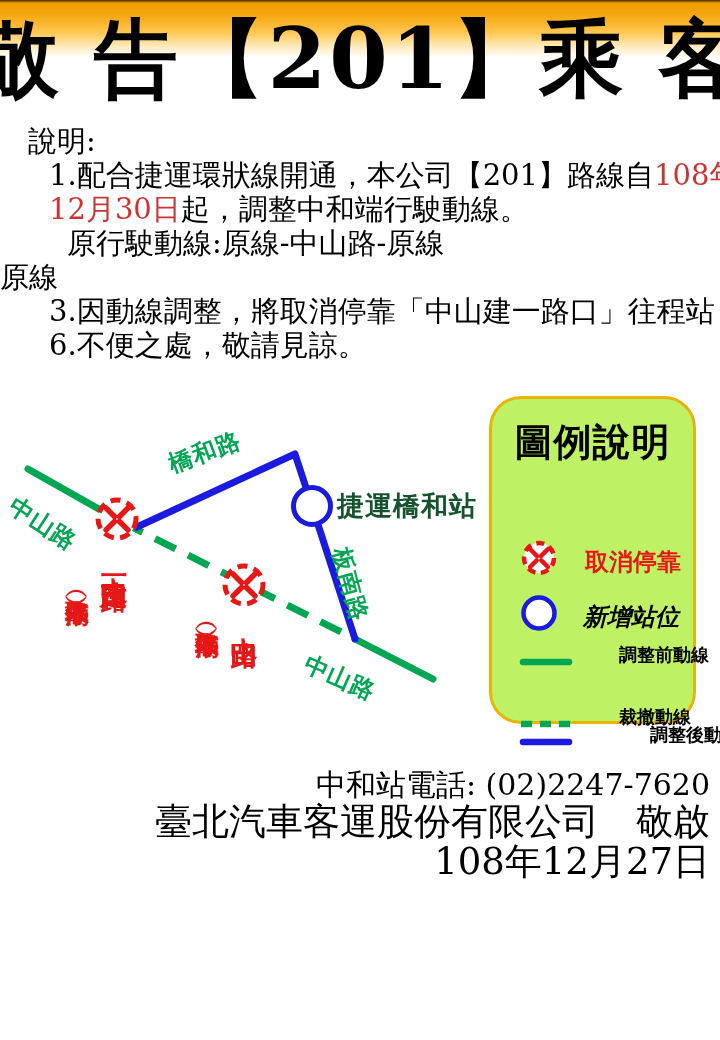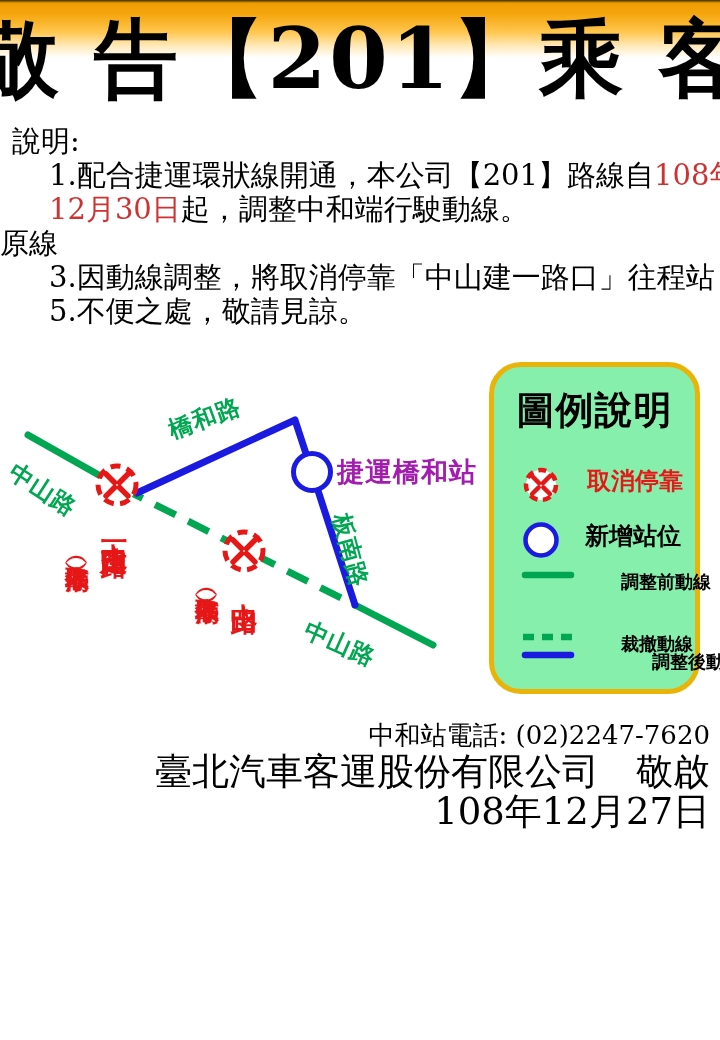--- a/index.html
+++ b/index.html
@@ -14,88 +14,89 @@
     background:linear-gradient(180deg,#3a2b00 0px,#ee9d02 3px,#f5a60d 14px,#ffc64f 32px,#ffe9ba 46px,#ffffff 58px,#ffffff 100%);
     display:flex;align-items:center;justify-content:center;
   }
   .banner-title{
     font-size:84px;font-weight:bold;line-height:1;letter-spacing:3px;
     white-space:nowrap;margin-top:6px;
   }
   
   .notice{margin-top:12px;font-size:29px;line-height:34px;}
   .nl{white-space:nowrap;}
-  .ind0{padding-left:12px;}
+  .ind0{padding-left:28px;}
   .ind1{padding-left:49px;}
   .ind2{padding-left:67px;}
   .ind3{}
   .red{color:#cd3333;}
   
   .map-section{position:relative;height:368px;margin-top:22px;}
   .map-svg{position:absolute;left:0;top:0;}
   .map-label{
     position:absolute;white-space:nowrap;font-weight:bold;
     font-family:"DejaVu Sans","Liberation Sans",sans-serif;
   }
   .green-label{color:#00a651;font-size:24px;letter-spacing:1px;}
-  .station-label{color:#a21caf;font-size:27px;letter-spacing:1px;}
+  .station-label{color:#14532d;font-size:27px;letter-spacing:1px;}
   .rot-zs-top{left:20px;top:106px;transform:rotate(33deg);transform-origin:0 0;}
   .rot-qiaohe{left:164px;top:66px;transform:rotate(-20deg);transform-origin:0 0;}
   .rot-bannan{left:356px;top:160px;transform:rotate(75deg);transform-origin:0 0;}
   .rot-zs-bottom{left:312px;top:264px;transform:rotate(24deg);transform-origin:0 0;}
   .mrt-pos{left:337px;top:104px;}
   .red-vert{
     position:absolute;writing-mode:vertical-rl;color:#e61717;font-weight:bold;
     font-family:"DejaVu Sans","Liberation Sans",sans-serif;white-space:nowrap;
   }
   .rv-name{font-size:27px;letter-spacing:2px;}
   .rv-note{font-size:24px;letter-spacing:0;}
   .rv1n{left:96px;top:172px;}
   .rv1p{left:61px;top:198px;}
   .rv2n{left:226px;top:232px;}
   .rv2p{left:191px;top:230px;}
   
   .legend{
     position:absolute;left:489px;top:12px;width:201px;height:322px;
-    border:5px solid #eab308;border-radius:32px;background:#86efac;
+    border:3px solid #eab308;border-radius:32px;background:#bef264;
   }
   .legend-title{
     text-align:center;margin-top:18px;font-size:38px;font-weight:bold;
     font-family:"DejaVu Sans","Liberation Sans",sans-serif;letter-spacing:1px;
   }
-  .legend-row{position:absolute;display:flex;align-items:flex-start;left:0;}
+  .legend-row{position:absolute;display:flex;align-items:flex-end;left:0;margin-top:41px;}
   .lr1{top:98px;}.lr2{top:153px;}.lr3{top:203px;}.lr4{top:265px;}.lr5{top:283px;gap:31px;}
   .legend-icon{margin-left:27px;flex:0 0 auto;display:block;}
   .legend-line-icon{margin-left:27px;flex:0 0 auto;display:block;}
   .legend-label{
     font-family:"DejaVu Sans","Liberation Sans",sans-serif;font-weight:bold;
     white-space:nowrap;
   }
   .ll-big-red{font-size:24px;color:#e61717;margin-left:26px;}
-  .ll-big-black{font-size:24px;color:#000;margin-left:24px;}
+  .ll-big-black{font-size:24px;color:#000;margin-left:24px;font-style:italic;}
   .ll-small{font-size:18px;color:#000;margin-left:14px;padding-left:32px;}
   
   .footer{text-align:right;padding-right:10px;}
-  .f-phone{font-size:26px;line-height:34px;white-space:nowrap;}
+  .f-phone{font-size:30px;line-height:34px;white-space:nowrap;margin-top:16px;}
   .f-big{font-size:37px;line-height:40px;white-space:nowrap;}
 </style>
 </head>
 <body>
 
 <div class="banner">
   <div class="banner-title">敬  告【201】乘  客</div>
 </div>
 
 <div class="notice">
   <div class="nl ind0">說明:</div>
   <div class="nl ind1"><span>1.配合捷運環狀線開通，本公司【201】路線自</span><span class="red">108年</span></div>
   <div class="nl ind1"><span class="red">12月30日</span><span>起，調整中和端行駛動線。</span></div>
+  <div class="nl ind2">原行駛動線:原線-中山路-原線</div>
   <div class="nl ind3">原線</div>
   <div class="nl ind1">3.因動線調整，將取消停靠「中山建一路口」往程站</div>
-  <div class="nl ind1">5.不便之處，敬請見諒。</div>
+  <div class="nl ind1">6.不便之處，敬請見諒。</div>
 </div>
 
 <div class="map-section">
   <svg class="map-svg" width="720" height="368" viewBox="0 0 720 368">
 
     <line x1="28" y1="85" x2="120" y2="137" stroke="#00a651" stroke-width="7" stroke-linecap="round"></line>
 
     <line x1="122" y1="138" x2="355" y2="255" stroke="#00a651" stroke-width="7" stroke-dasharray="23 14"></line>
 
     <line x1="355" y1="255" x2="433" y2="295" stroke="#00a651" stroke-width="7" stroke-linecap="round"></line>

